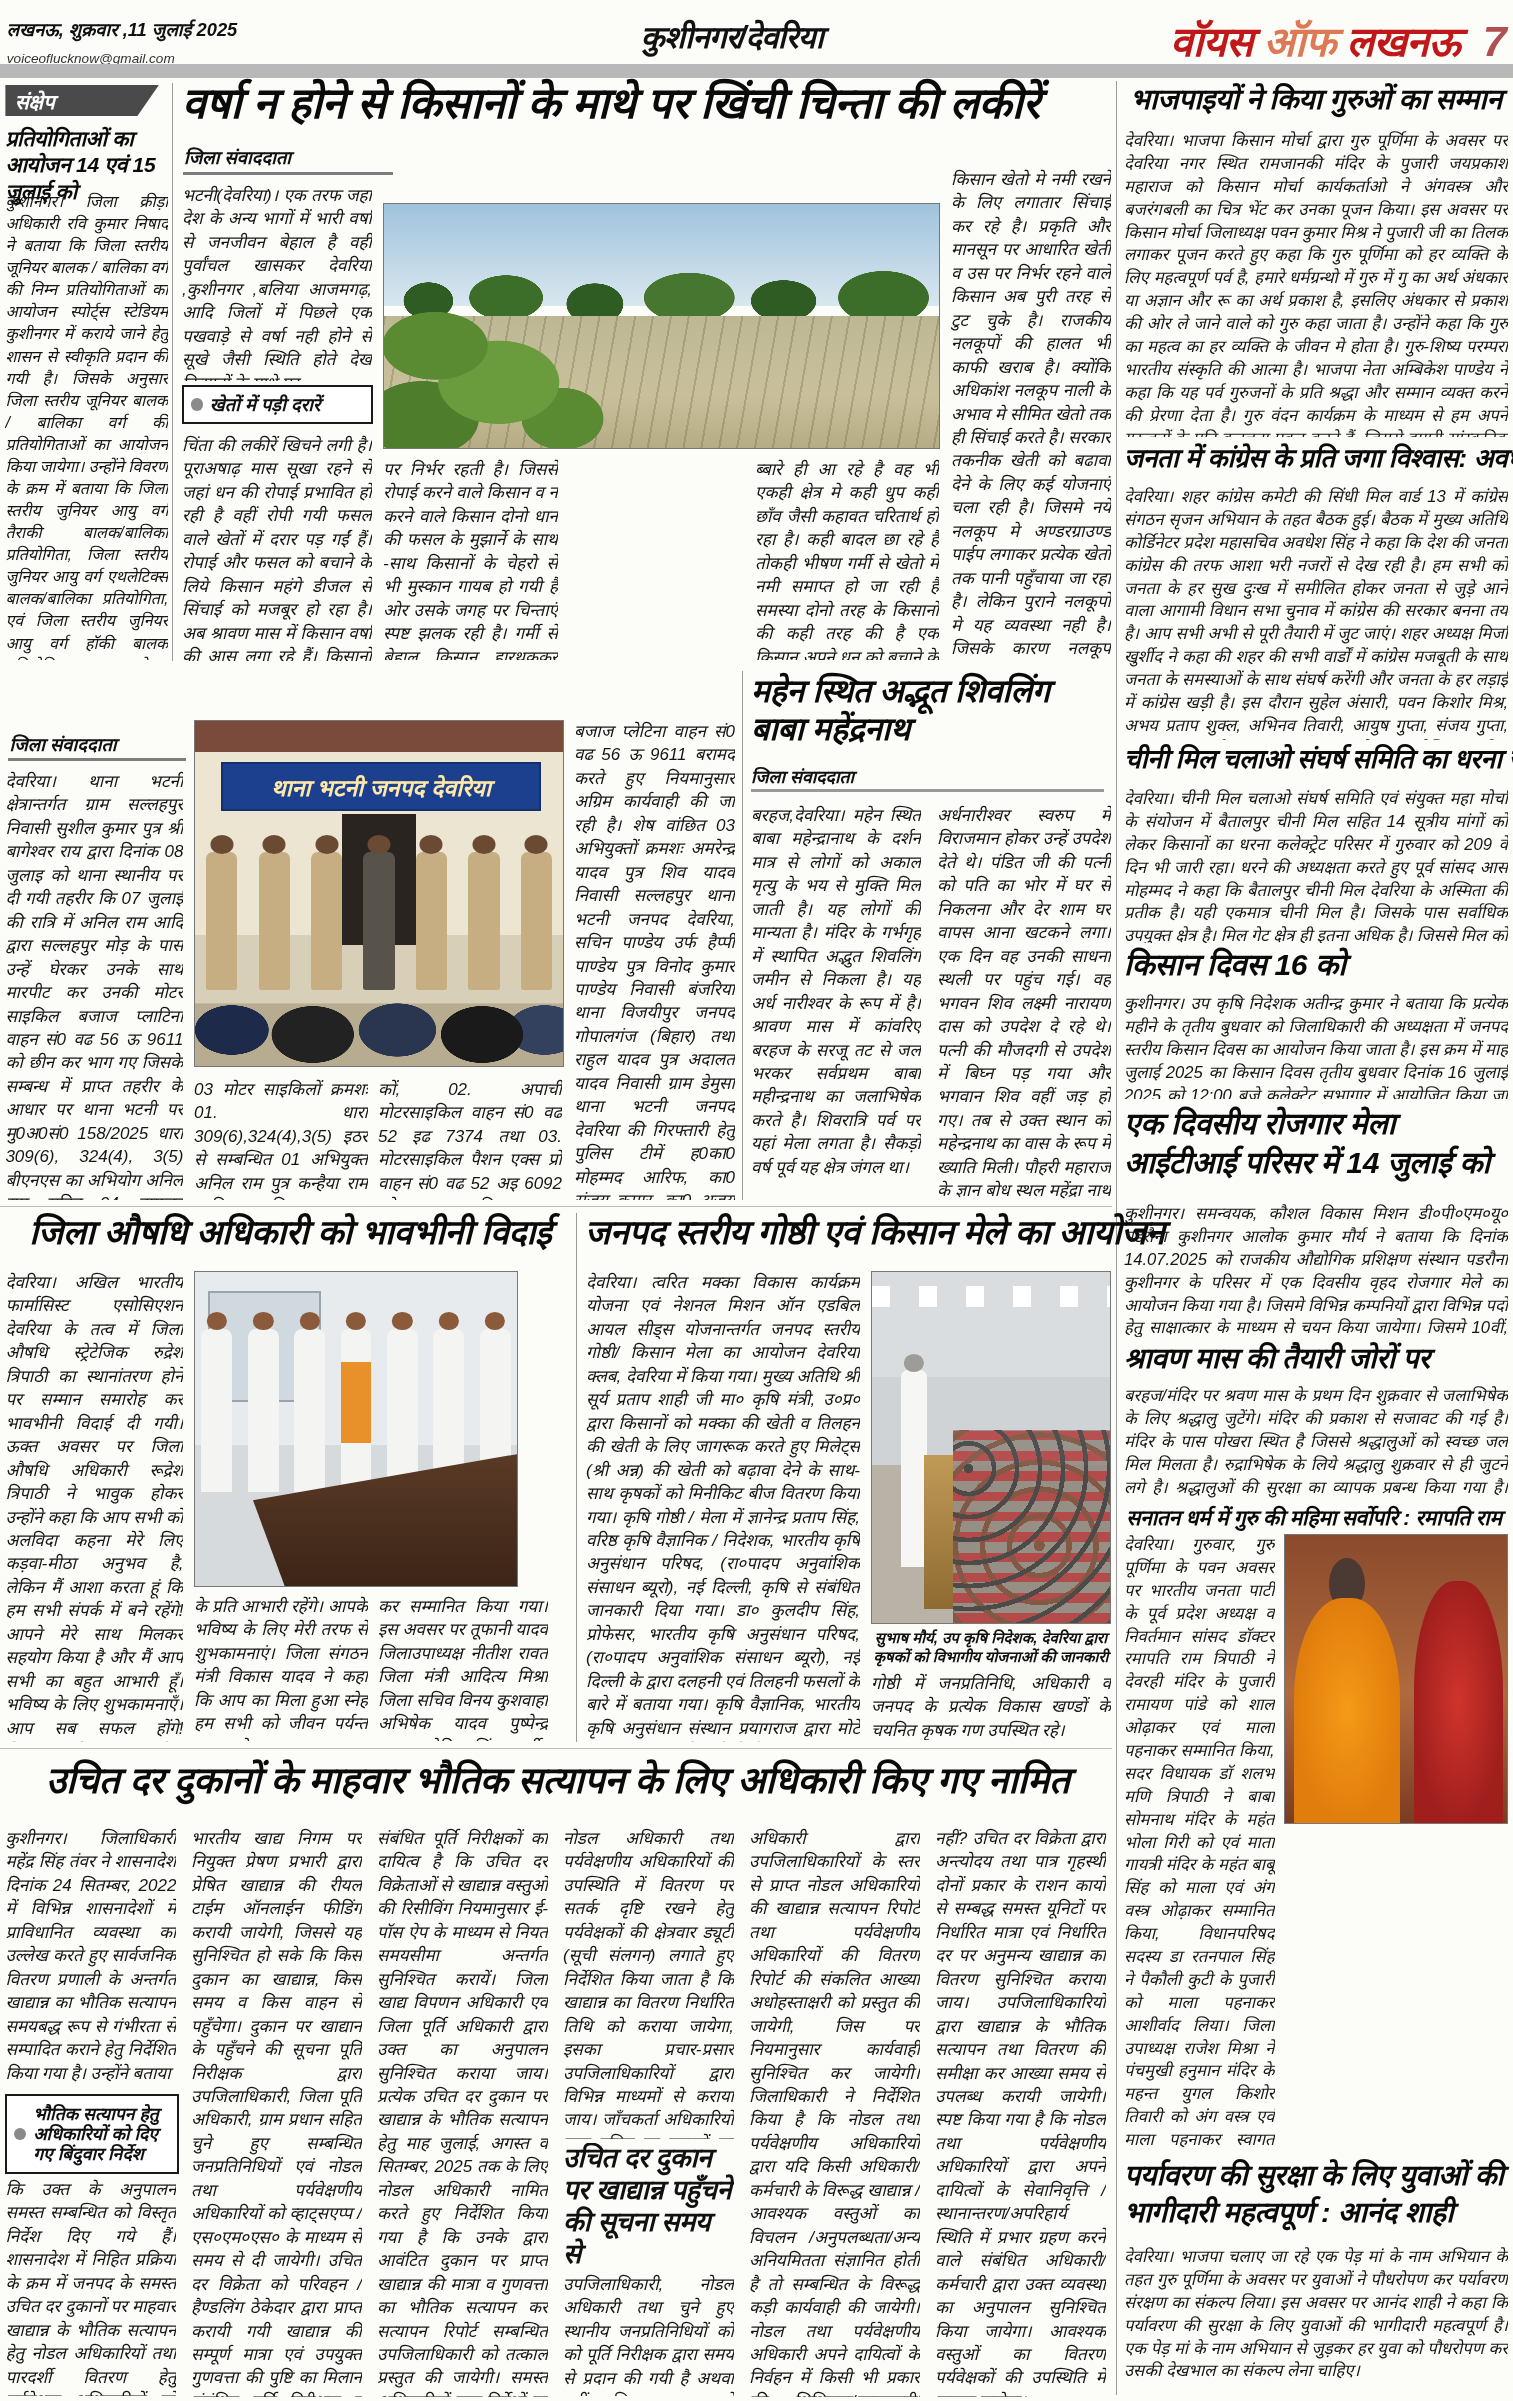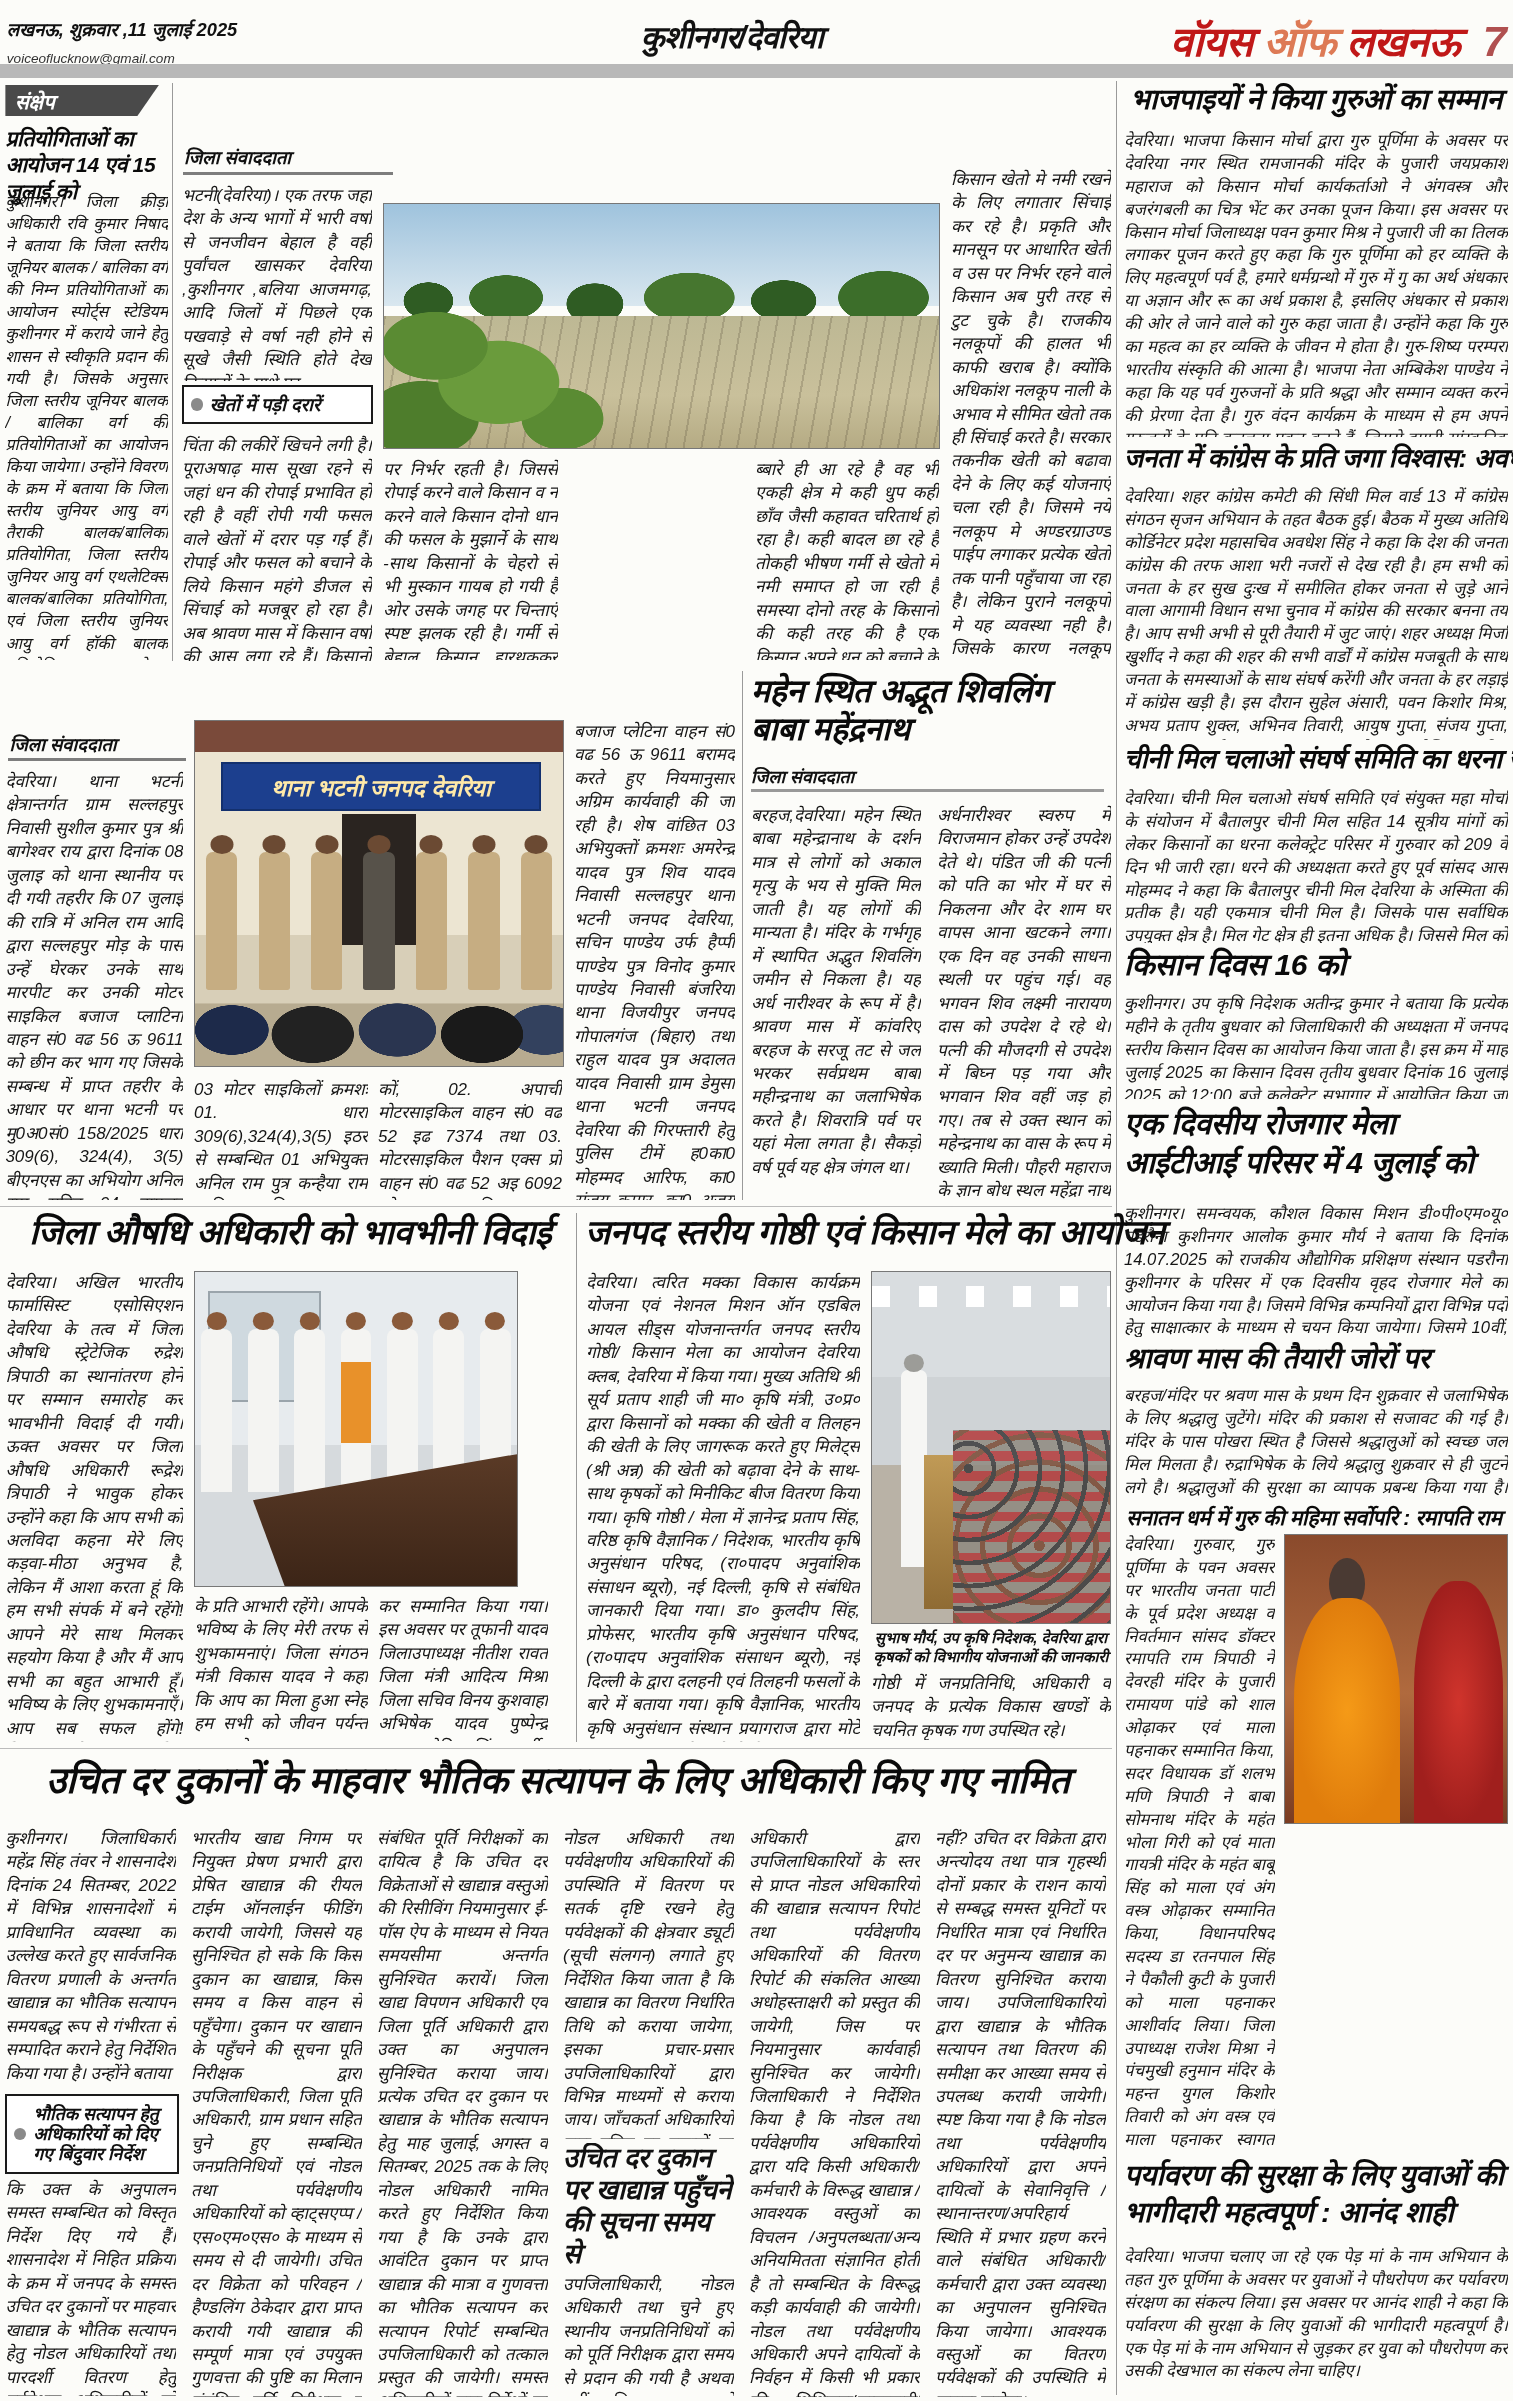--- a/index.html
+++ b/index.html
@@ -101,20 +101,21 @@
   </div>
   <div class="abs" style="left:0;top:64px;width:1514px;height:13.6px;background:#b8b8b8;"></div>
 
   <div class="abs vrule" style="left:172px;top:83px;height:578px;"></div>
   <div class="abs vrule" style="left:1116px;top:81px;height:2314px;"></div>
 
   <div class="abs" style="left:5.4px;top:85px;width:144px;height:31px;background:#4a4a4a;color:#fff;display:flex;align-items:center;padding-left:9.5px;font-weight:800;font-size:20.3px;clip-path:polygon(0 0,100% 0,86% 100%,0 100%);">संक्षेप</div>
   <div class="abs hl" style="left:5.4px;top:126px;width:163px;font-size:21px;line-height:1.25;">प्रतियोगिताओं का आयोजन 14 एवं 15 जुलाई को</div>
   <div class="abs bodytxt just" style="left:5.4px;top:191px;width:163px;height:469px;font-size:16px;">कुशीनगर। जिला क्रीड़ा अधिकारी रवि कुमार निषाद ने बताया कि जिला स्तरीय जूनियर बालक / बालिका वर्ग की निम्न प्रतियोगिताओं का आयोजन स्पोर्ट्स स्टेडियम कुशीनगर में कराये जाने हेतु शासन से स्वीकृति प्रदान की गयी है। जिसके अनुसार जिला स्तरीय जूनियर बालक / बालिका वर्ग की प्रतियोगिताओं का आयोजन किया जायेगा। उन्होंने विवरण के क्रम में बताया कि जिला स्तरीय जुनियर आयु वर्ग तैराकी बालक/बालिका प्रतियोगिता, जिला स्तरीय जुनियर आयु वर्ग एथलेटिक्स बालक/बालिका प्रतियोगिता, एवं जिला स्तरीय जुनियर आयु वर्ग हॉकी बालक प्रतियोगिता का आयोजन दिनांक 14 जुलाई 2025 प्रातः 10:00 बजे से होगा। इसी प्रकार जिला स्तरीय जुनियर आयु वर्ग फुटबाल बालक प्रतियोगिता, जिला स्तरीय जूनियर आयु वर्ग कुश्ती बालक प्रतियोगिता एवं जिला स्तरीय जुनियर आयु वर्ग बास्केटबाल बालिका प्रतियोगिता है।</div>
 
+  <div class="abs hl nowrap" style="left:182px;top:80px;width:929px;font-size:43px;">वर्षा न होने से किसानों के माथे पर खिंची चिन्ता की लकीरें</div>
   <div class="abs byline" style="left:184px;top:144px;">जिला संवाददाता</div>
   <div class="abs byrule" style="left:183px;top:172px;width:210px;"></div>
 
   <div class="abs bodytxt just" style="left:182px;top:184px;width:190px;height:197px;">भटनी(देवरिया)। एक तरफ जहां देश के अन्य भागों में भारी वर्षा से जनजीवन बेहाल है वहीं पुर्वांचल खासकर देवरिया ,कुशीनगर ,बलिया आजमगढ़, आदि जिलों में पिछले एक पखवाड़े से वर्षा नही होने से सूखे जैसी स्थिति होते देख किसानों के माथे पर</div>
   <div class="abs insetbox" style="left:182px;top:385px;width:191px;height:39px;">
     <span class="dot"></span>
     <span class="txt">खेतों में पड़ी दरारें</span>
   </div>
   <div class="abs bodytxt just" style="left:182px;top:434px;width:190px;height:227px;">चिंता की लकीरें खिचने लगी है। पूराअषाढ़ मास सूखा रहने से जहां धन की रोपाई प्रभावित हो रही है वहीं रोपी गयी फसल वाले खेतों में दरार पड़ गईं हैं। रोपाई और फसल को बचाने के लिये किसान महंगे डीजल से सिंचाई को मजबूर हो रहा है। अब श्रावण मास में किसान वर्षा की आस लगा रहे हैं। किसानों द्वारा कुछ अपने संसाधनों से धान की रोपाई कर चुके है। इसके अलावे कुछ किसान बादलो के तरफ टकटकी लगाये हुए है। लेकिन अवर्षण अब तक होने से किसानों के माथे पर चिन्ता की लकीरे स्पष्ट झलक रही है। देश मे खेती प्रकृति</div>
 
@@ -224,21 +225,21 @@
 
   <div class="abs railhl nowrap center" style="left:1124px;top:444px;width:384px;font-size:26px;">जनता में कांग्रेस के प्रति जगा विश्वास: अवधेश</div>
   <div class="abs bodytxt just" style="left:1124px;top:486px;width:384px;height:254px;font-size:16.6px;">देवरिया। शहर कांग्रेस कमेटी की सिंधी मिल वार्ड 13 में कांग्रेस संगठन सृजन अभियान के तहत बैठक हुई। बैठक में मुख्य अतिथि कोर्डिनेटर प्रदेश महासचिव अवधेश सिंह ने कहा कि देश की जनता कांग्रेस की तरफ आशा भरी नजरों से देख रही है। हम सभी को जनता के हर सुख दुःख में समीलित होकर जनता से जुड़े आने वाला आगामी विधान सभा चुनाव में कांग्रेस की सरकार बनना तय है। आप सभी अभी से पूरी तैयारी में जुट जाएं। शहर अध्यक्ष मिर्जा खुर्शीद ने कहा की शहर की सभी वार्डों में कांग्रेस मजबूती के साथ जनता के समस्याओं के साथ संघर्ष करेंगी और जनता के हर लड़ाई में कांग्रेस खड़ी है। इस दौरान सुहेल अंसारी, पवन किशोर मिश्र, अभय प्रताप शुक्ल, अभिनव तिवारी, आयुष गुप्ता, संजय गुप्ता, जवाहर लाल बर्नवाल, सहनवाज जफर, मेघनाथ मदेशिया, आरिफ खान, मनीष चतुवेर्दी, अमित कुमार मिश्र, विशाल पाठक, दिलीप शर्मा, अशीष शुक्ल, ऋषिकेश बर्नवाल, गौहर अली प्रदीप गुप्ता आदि लोग उपस्थित रहें।</div>
 
   <div class="abs railhl nowrap center" style="left:1124px;top:745px;width:384px;font-size:26.4px;">चीनी मिल चलाओ संघर्ष समिति का धरना जारी</div>
   <div class="abs bodytxt just" style="left:1124px;top:788px;width:384px;height:155px;font-size:16.6px;">देवरिया। चीनी मिल चलाओ संघर्ष समिति एवं संयुक्त महा मोर्चा के संयोजन में बैतालपुर चीनी मिल सहित 14 सूत्रीय मांगों को लेकर किसानों का धरना कलेक्ट्रेट परिसर में गुरुवार को 209 वें दिन भी जारी रहा। धरने की अध्यक्षता करते हुए पूर्व सांसद आस मोहम्मद ने कहा कि बैतालपुर चीनी मिल देवरिया के अस्मिता की प्रतीक है। यही एकमात्र चीनी मिल है। जिसके पास सर्वाधिक उपयुक्त क्षेत्र है। मिल गेट क्षेत्र ही इतना अधिक है। जिससे मिल को पूरी क्षमता से चलाया जा सकता है। इसी को आधार बनाकर बीते दिनों में पूर्ववर्ती सरकार ने अन्य मिल को बेचते समय इस मिल को नवीनीकरण करके चलाने हेतु अनुबंध करके विक्रय किया है और इसी अनुबंध के अनुसार किसान मिल को चलाने हेतु धरनारत हैं। इस अवसर पर बृजेंद्र मणि त्रिपाठी, राकेश सिंह, वीरेंद्र, सुनील, बकरीदन उर्फ बरकत अली, दीनदयाल शर्मा, अशोक मालवीय, नईम खान, संजीव शुक्ला, विनोद पति आदि मौजूद रहे।</div>
 
   <div class="abs railhl nowrap" style="left:1124px;top:948px;width:384px;font-size:30px;">किसान दिवस 16 को</div>
   <div class="abs bodytxt just" style="left:1124px;top:993px;width:384px;height:106px;font-size:16.6px;">कुशीनगर। उप कृषि निदेशक अतीन्द्र कुमार ने बताया कि प्रत्येक महीने के तृतीय बुधवार को जिलाधिकारी की अध्यक्षता में जनपद स्तरीय किसान दिवस का आयोजन किया जाता है। इस क्रम में माह जुलाई 2025 का किसान दिवस तृतीय बुधवार दिनांक 16 जुलाई 2025 को 12:00 बजे कलेक्ट्रेट सभागार में आयोजित किया जा रहा है। उन्होंने किसान बंधुओं सहित संबंधित अधिकारियों से अनुरोध किया है कि 16 जुलाई 2025 को 12:00 बजे कलेक्ट्रेट सभागार में सम्यक सूचनाओं के साथ उपस्थित होने का कष्ट करें।</div>
 
-  <div class="abs railhl" style="left:1124px;top:1104px;width:384px;font-size:30px;line-height:1.3;">एक दिवसीय रोजगार मेला आईटीआई परिसर में 4 जुलाई को</div>
+  <div class="abs railhl" style="left:1124px;top:1104px;width:384px;font-size:30px;line-height:1.3;">एक दिवसीय रोजगार मेला आईटीआई परिसर में 14 जुलाई को</div>
   <div class="abs bodytxt just" style="left:1124px;top:1203px;width:384px;height:134px;font-size:16.6px;">कुशीनगर। समन्वयक, कौशल विकास मिशन डी०पी०एम०यू० पडरौना कुशीनगर आलोक कुमार मौर्य ने बताया कि दिनांक 14.07.2025 को राजकीय औद्योगिक प्रशिक्षण संस्थान पडरौना कुशीनगर के परिसर में एक दिवसीय वृहद रोजगार मेले का आयोजन किया गया है। जिसमे विभिन्न कम्पनियों द्वारा विभिन्न पदो हेतु साक्षात्कार के माध्यम से चयन किया जायेगा। जिसमे 10वीं, 12वीं, कौशल विकास से प्रशिक्षित, आईटीआई, डिप्लोमा, स्नातक उत्तीर्ण अभ्यर्थी उक्त मेले में अपने समस्त शैक्षणिक दस्तावेजों के साथ प्रतिभाग कर रोजगार मेले का लाभ प्राप्त सकते है।</div>
 
   <div class="abs railhl nowrap" style="left:1124px;top:1343px;width:384px;font-size:28.5px;">श्रावण मास की तैयारी जोरों पर</div>
   <div class="abs bodytxt just" style="left:1124px;top:1385px;width:384px;height:114px;font-size:16.6px;">बरहज/मंदिर पर श्रवण मास के प्रथम दिन शुक्रवार से जलाभिषेक के लिए श्रद्धालु जुटेंगे। मंदिर की प्रकाश से सजावट की गई है। मंदिर के पास पोखरा स्थित है जिससे श्रद्धालुओं को स्वच्छ जल मिल मिलता है। रुद्राभिषेक के लिये श्रद्धालु शुक्रवार से ही जुटने लगे है। श्रद्धालुओं की सुरक्षा का व्यापक प्रबन्ध किया गया है। जिससे कि पूजन, दर्शन में असुविधा न हो। श्रावण मास में बरहज सरयू नदी तट से श्रद्धालु कांवड़ में जल भरकर बाबा महेंद्र नाथ का जलाभिषेक करते हैं। पूजन सामग्री आदि की दुकानें आज गई हैं। श्रावण मास भर पूजन, अर्चन, कथा का आयोजन होता हैं।</div>
 
   <div class="abs railhl nowrap center" style="left:1120px;top:1506px;width:388px;font-size:21px;">सनातन धर्म में गुरु की महिमा सर्वोपरि : रमापति राम</div>
   <div class="abs" style="left:1124px;top:1534px;width:384px;height:617px;overflow:hidden;">
     <div class="photo" style="float:right;width:224px;height:290px;margin:0 0 6.8px 9.5px;position:relative;">
       <div class="sn-bg"></div>
       <div class="sn-head"></div>

